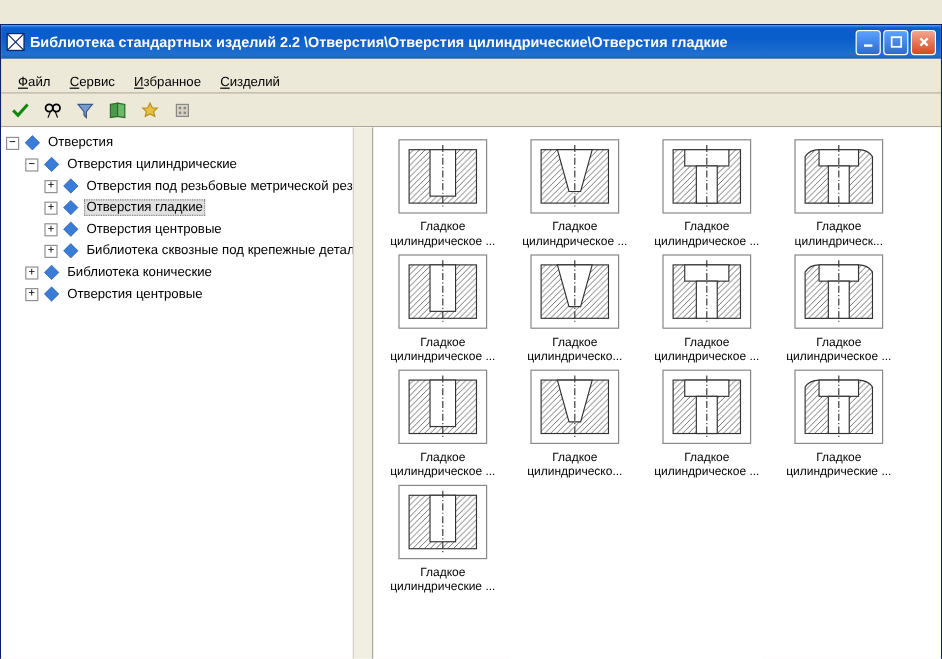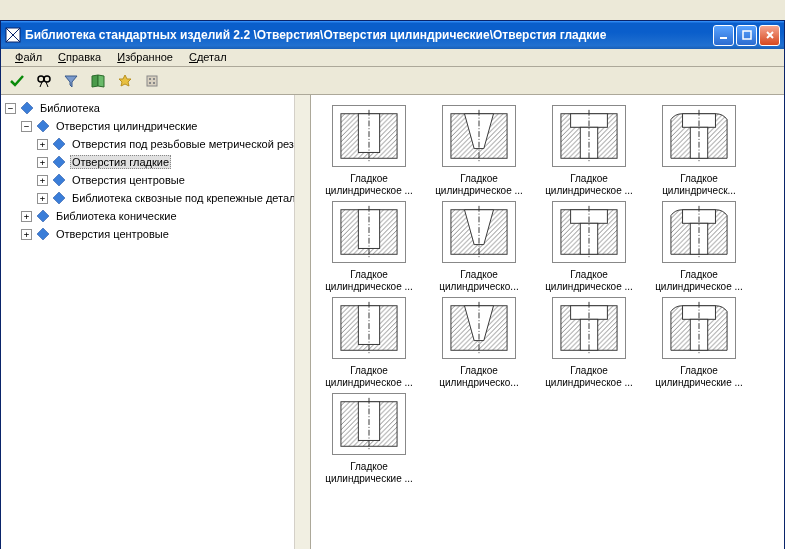--- a/index.html
+++ b/index.html
@@ -5,21 +5,21 @@
 * { box-sizing: border-box; margin: 0; padding: 0; }
 body { font-family: Tahoma, Arial, sans-serif; font-size: 11px; background: #ece9d8; width: 785px; height: 549px; overflow: hidden; }
 .window { width: 785px; height: 549px; border: 1px solid #0a246a; background: #f9a8d4; display: flex; flex-direction: column; margin-top: 20px; }
 .titlebar { height: 28px; background: linear-gradient(to bottom, #3a95ff 0%, #0a5ecb 8%, #0a5ecb 40%, #2070d0 88%, #1a5fb5 100%); display: flex; align-items: center; padding: 0 4px; color: #fff; }
 .titlebar-icon { width: 16px; height: 16px; margin-right: 4px; }
 .titlebar-text { flex: 1; font-weight: bold; font-size: 12px; white-space: nowrap; overflow: hidden; }
 .window-controls { display: flex; gap: 2px; }
 .window-btn { width: 21px; height: 21px; border: 1px solid #fff; border-radius: 3px; display: flex; align-items: center; justify-content: center; font-weight: bold; font-size: 11px; color: #fff; cursor: pointer; }
 .btn-min, .btn-max { background: linear-gradient(to bottom, #5aa3ff, #2b6cd0); }
 .btn-close { background: linear-gradient(to bottom, #f5a58f, #d6481e); }
-.menubar { height: 18px; background: #ece9d8; display: flex; align-items: flex-start; padding: 0 6px; border-bottom: 1px solid #aca899; }
+.menubar { height: 29px; background: #ece9d8; display: flex; align-items: flex-end; padding: 0 6px; border-bottom: 1px solid #aca899; }
 .menu-item { padding: 2px 8px; cursor: pointer; }
 .menu-item u { text-decoration: underline; }
 .toolbar { height: 28px; background: #ece9d8; display: flex; align-items: center; padding: 0 4px; gap: 3px; border-bottom: 1px solid #aca899; }
 .tool-btn { width: 24px; height: 24px; display: flex; align-items: center; justify-content: center; cursor: pointer; border: 1px solid transparent; }
 .content { flex: 1; display: flex; background: #fff; overflow: hidden; }
 .sidebar { width: 310px; border-right: 1px solid #aca899; overflow: auto; padding: 4px 0; background: #fff; position: relative; }
 .tree { list-style: none; }
 .tree-node { display: flex; align-items: center; height: 18px; white-space: nowrap; }
 .expander { width: 11px; height: 11px; border: 1px solid #919191; background: #fff; display: inline-flex; align-items: center; justify-content: center; font-size: 9px; line-height: 1; margin-right: 4px; cursor: pointer; color: #000; font-family: monospace; }
 .tree-icon { width: 14px; height: 14px; margin-right: 4px; display: inline-block; }
@@ -59,23 +59,23 @@
           <svg width="10" height="10" viewBox="0 0 10 10">
             <line x1="2" y1="2" x2="8" y2="8" stroke="#fff" stroke-width="2"></line>
             <line x1="8" y1="2" x2="2" y2="8" stroke="#fff" stroke-width="2"></line>
           </svg>
         </div>
     </div>
   </div>
 
   <div class="menubar">
     <div class="menu-item"><u>Ф</u><span>айл</span></div>
-    <div class="menu-item"><u>С</u><span>правка</span></div>
+    <div class="menu-item"><u>С</u><span>ервис</span></div>
     <div class="menu-item"><u>И</u><span>збранное</span></div>
-    <div class="menu-item"><u>С</u><span>детал</span></div>
+    <div class="menu-item"><u>С</u><span>изделий</span></div>
   </div>
 
   <div class="toolbar">
     <div class="tool-btn">
         <svg width="16" height="16" viewBox="0 0 16 16">
           <path d="M2 8 L6 12 L14 3" stroke="#0a8a0a" stroke-width="2.5" fill="none"></path>
         </svg>
       </div>
     <div class="tool-btn">
         <svg width="16" height="16" viewBox="0 0 16 16">
@@ -113,21 +113,21 @@
   </div>
 
   <div class="content">
     <div class="sidebar">
       <ul class="tree">
         <li class="tree-node" style="padding-left:4px">
             <span class="expander">−</span>
             <svg class="tree-icon" viewBox="0 0 14 14">
               <path d="M7 1 L13 7 L7 13 L1 7 Z" class="icon-diamond"></path>
             </svg>
-            <span class="tree-label">Библиотека</span>
+            <span class="tree-label">Отверстия</span>
           </li>
         <li class="tree-node" style="padding-left:20px">
             <span class="expander">−</span>
             <svg class="tree-icon" viewBox="0 0 14 14">
               <path d="M7 1 L13 7 L7 13 L1 7 Z" class="icon-diamond"></path>
             </svg>
             <span class="tree-label">Отверстия цилиндрические</span>
           </li>
         <li class="tree-node" style="padding-left:36px">
             <span class="expander">+</span>

